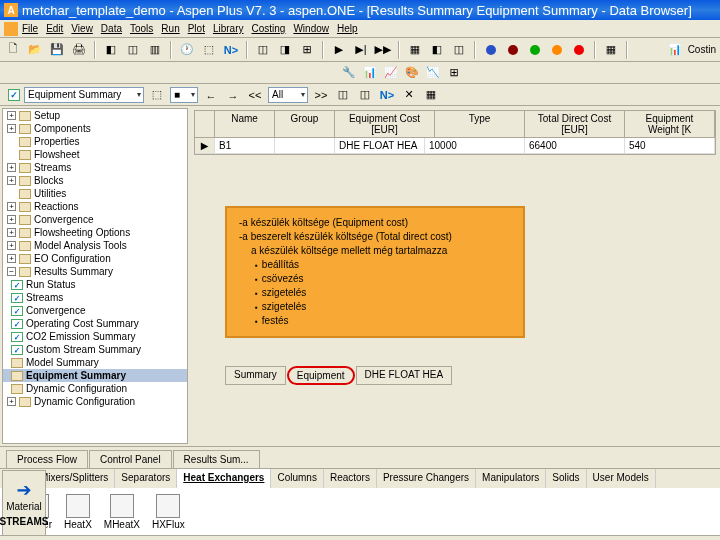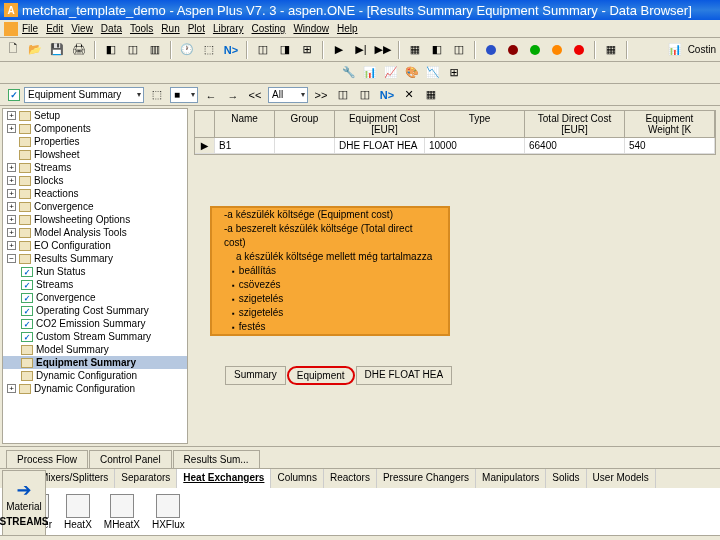--- a/index.html
+++ b/index.html
@@ -16,34 +16,34 @@
 .circle { width: 10px; height: 10px; border-radius: 50%; display: inline-block; }
 .toolbar2 { height: 22px; background: #ece9d8; border-bottom: 1px solid #aca899; display: flex; align-items: center; padding-left: 340px; gap: 3px; }
 .navbar { height: 22px; background: #ece9d8; border-bottom: 1px solid #aca899; display: flex; align-items: center; padding: 0 8px; gap: 4px; }
 .chk { width: 12px; height: 12px; border: 1px solid #4a6; background: #fff; display: inline-flex; align-items: center; justify-content: center; color: #06c; font-size: 9px; font-weight: bold; }
 .combo { height: 16px; border: 1px solid #7f9db9; background: #fff; padding: 0 14px 0 3px; position: relative; display: inline-flex; align-items: center; font-size: 10px; }
 .combo::after { content: "▾"; position: absolute; right: 2px; font-size: 8px; color: #333; }
 .main { display: flex; height: 340px; }
 .tree { width: 190px; background: #fff; border: 1px solid #aca899; margin: 2px; overflow: auto; }
 .ti { display: flex; align-items: center; padding: 1px 2px; cursor: default; white-space: nowrap; }
 .ti.l1 { padding-left: 4px; }
-.ti.l2 { padding-left: 18px; }
+.ti.l2 { padding-left: 8px; }
 .plusbox { width: 9px; height: 9px; border: 1px solid #808080; display: inline-flex; align-items: center; justify-content: center; font-size: 8px; line-height: 1; margin-right: 3px; color: #000; }
 .ti .icn { width: 12px; height: 10px; margin-right: 3px; background: #f0e5c0; border: 1px solid #b8a05a; }
 .ti .icn.c { background: #fff; border: 1px solid #4a6; }
 .ti .icn.c::after { content: "✓"; color: #06c; font-size: 8px; font-weight: bold; display: block; text-align: center; line-height: 9px; }
 .ti.sel { background: #b6c8e0; }
 .content { flex: 1; background: #ece9d8; padding: 4px; position: relative; }
 .grid { background: #fff; border: 1px solid #aca899; font-size: 10px; }
 .ghead { display: flex; background: #ece9d8; border-bottom: 1px solid #aca899; }
 .gcell { border-right: 1px solid #aca899; padding: 2px 4px; text-align: center; }
 .grow { display: flex; border-bottom: 1px solid #ddd; }
 .grow .gcell { background: #fff; border-right: 1px solid #ddd; }
-.annotate { position: absolute; left: 20px; top: 100px; background: #f7a835; border: 2px solid #d68a20; padding: 0 12px; width: 240px; font-size: 11px; line-height: 1.4; }
-.annotate ul { list-style: none; margin-left: 8px; }
+.annotate { position: absolute; left: 35px; top: 100px; background: #f7a835; border: 2px solid #d68a20; padding: 8px 12px; width: 300px; font-size: 11px; line-height: 1.4; }
+.annotate ul { list-style: none; margin-left: 16px; }
 .annotate li::before { content: "▪"; margin-right: 4px; font-size: 8px; }
 .tabs-row { position: absolute; left: 35px; top: 260px; display: flex; gap: 1px; }
 .minitab { background: #ece9d8; border: 1px solid #aca899; padding: 2px 8px; font-size: 10px; cursor: pointer; }
 .minitab.circled { border: 2px solid #d00; border-radius: 10px; }
 .bottom-tabs { height: 22px; background: #ece9d8; display: flex; align-items: flex-end; padding: 0 6px; gap: 1px; border-top: 1px solid #aca899; }
 .btab { background: #ece9d8; border: 1px solid #aca899; border-bottom: none; padding: 3px 10px; font-size: 10px; cursor: pointer; }
 .palette-tabs { height: 20px; display: flex; border-top: 1px solid #aca899; padding-left: 34px; }
 .ptab { padding: 3px 6px; font-size: 10px; border-right: 1px solid #ccc; cursor: pointer; }
 .ptab.active { background: #fff; font-weight: bold; text-decoration: underline; }
 .palette { height: 48px; background: #fff; display: flex; align-items: center; padding: 0 4px; gap: 12px; border-bottom: 1px solid #aca899; }
@@ -182,20 +182,25 @@
           <span class="plusbox">+</span>
           <span class="icn"></span>
           <span>Streams</span>
         </div>
         <div class="ti l1">
           <span class="plusbox">+</span>
           <span class="icn"></span>
           <span>Blocks</span>
         </div>
         <div class="ti l1">
+          <span style="width:12px;display:inline-block"></span>
+          <span class="icn"></span>
+          <span>Utilities</span>
+        </div>
+        <div class="ti l1">
           <span class="plusbox">+</span>
           <span class="icn"></span>
           <span>Reactions</span>
         </div>
         <div class="ti l1">
           <span class="plusbox">+</span>
           <span class="icn"></span>
           <span>Convergence</span>
         </div>
         <div class="ti l1">

